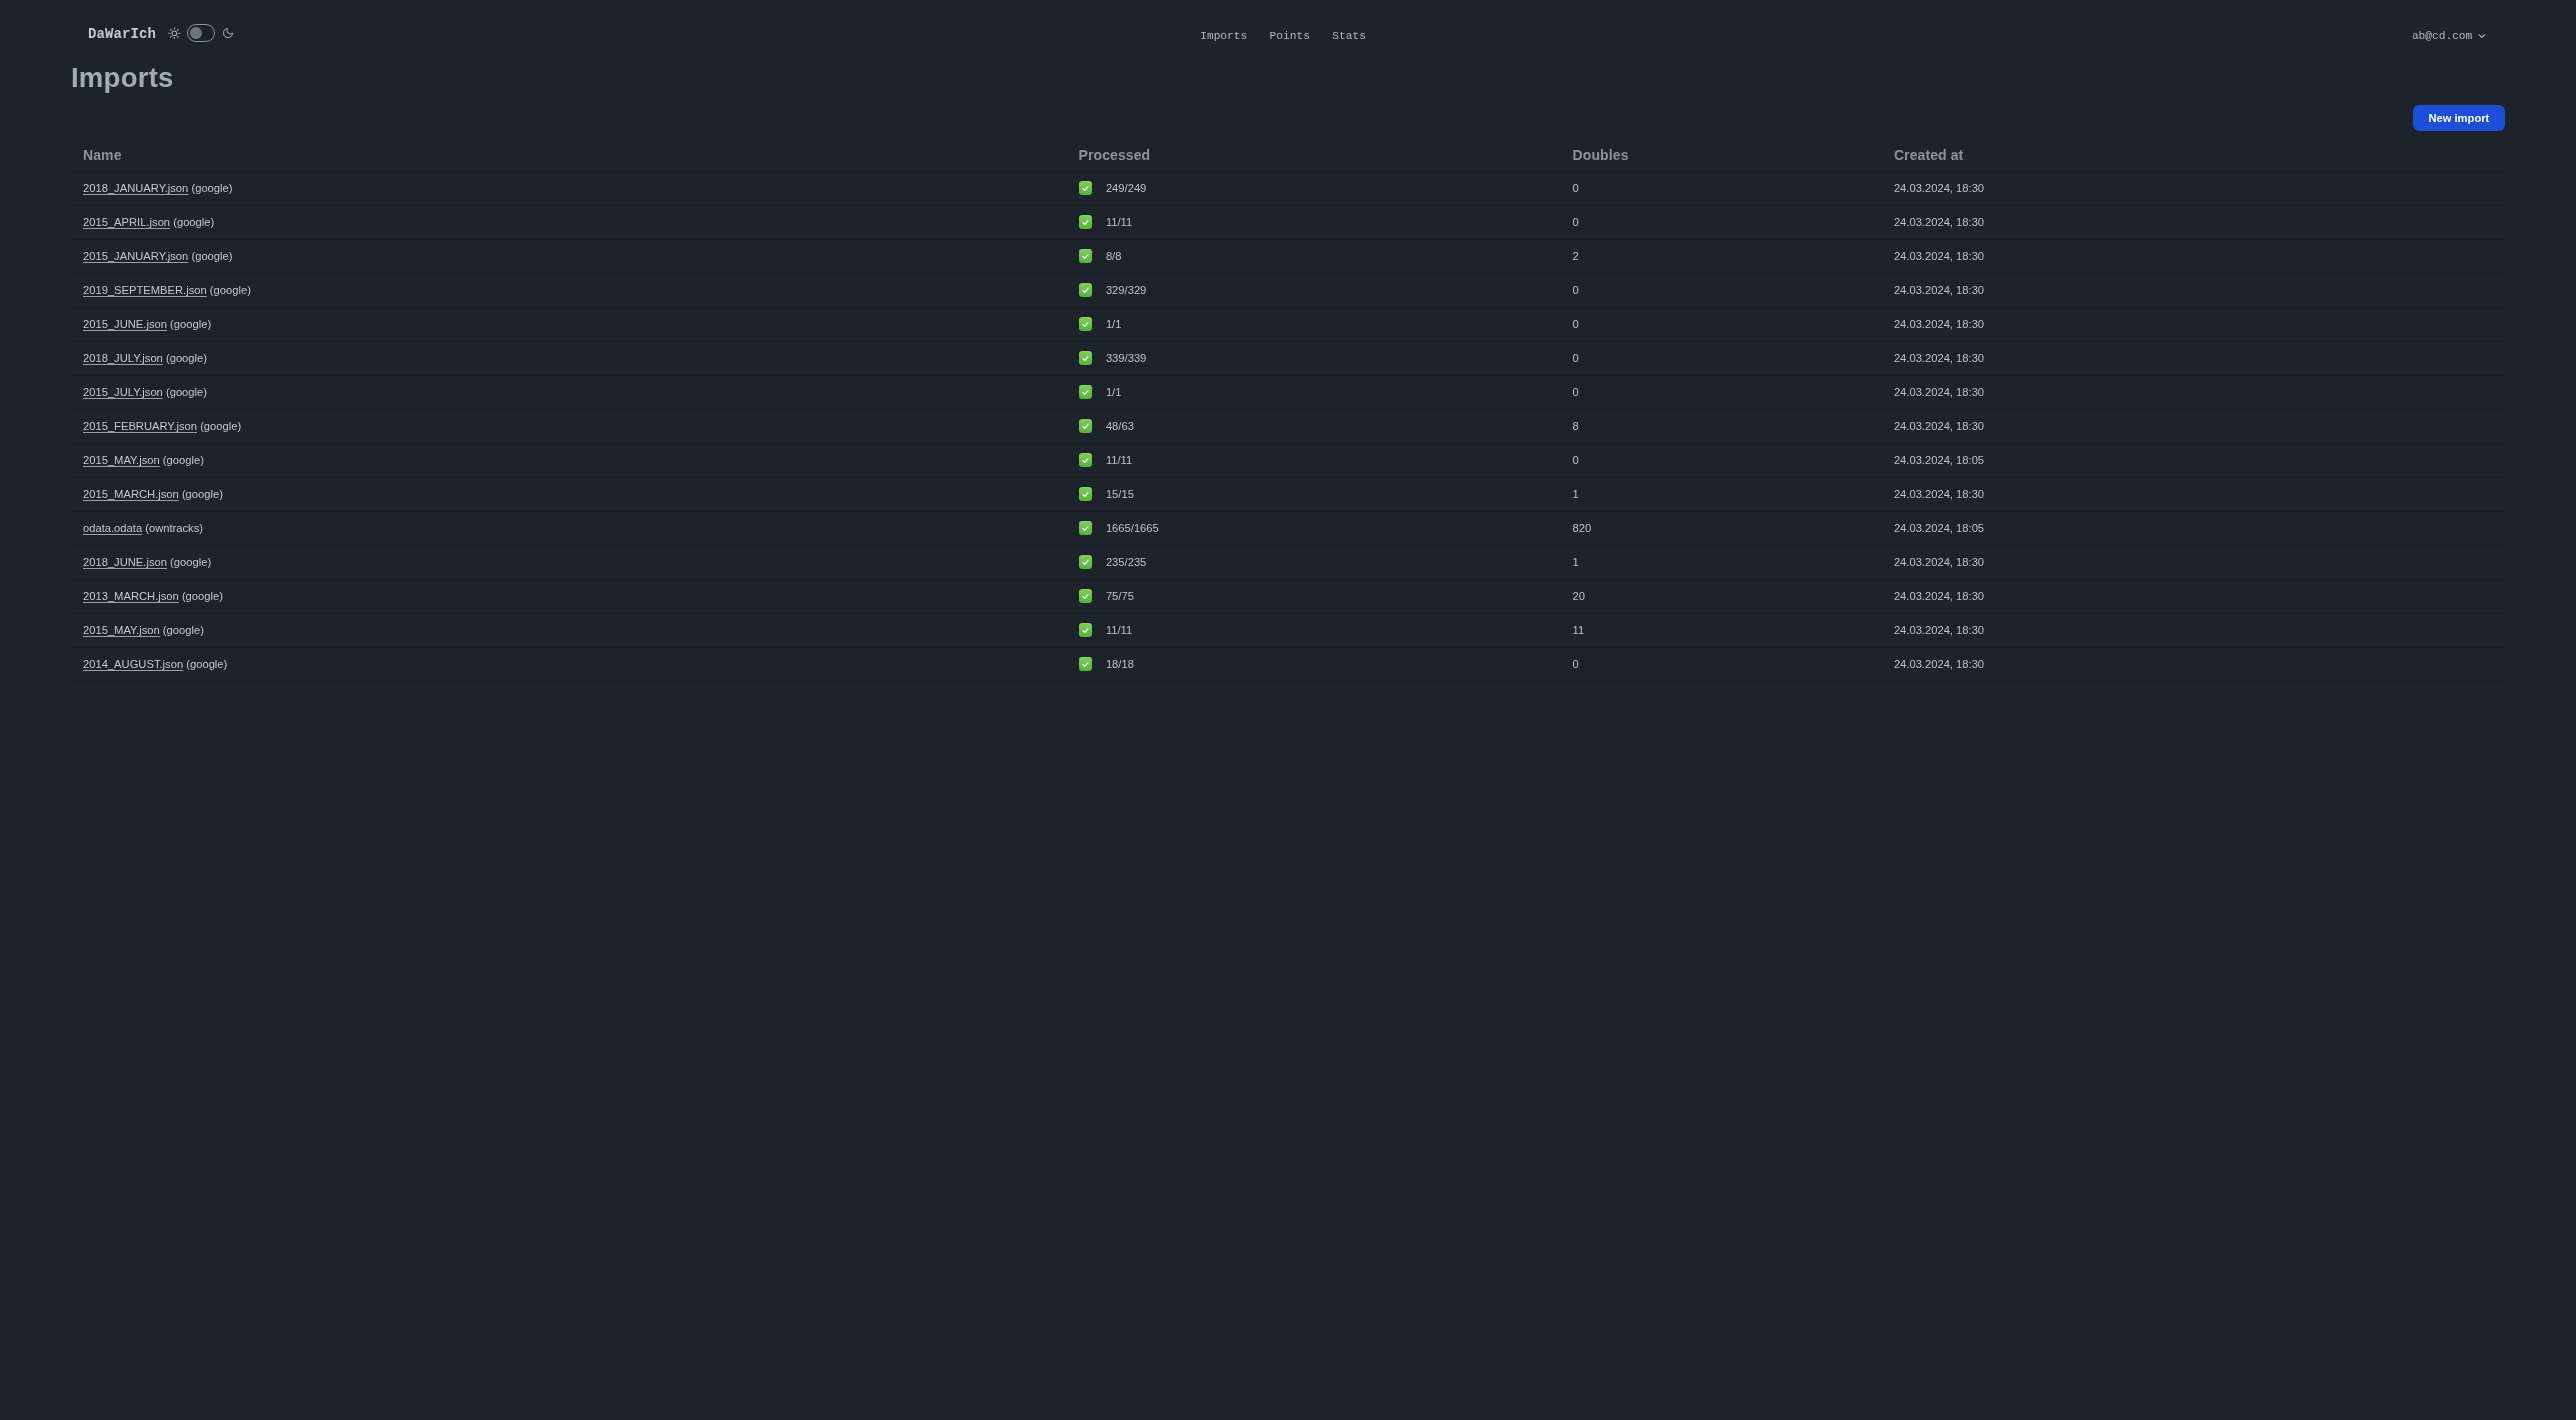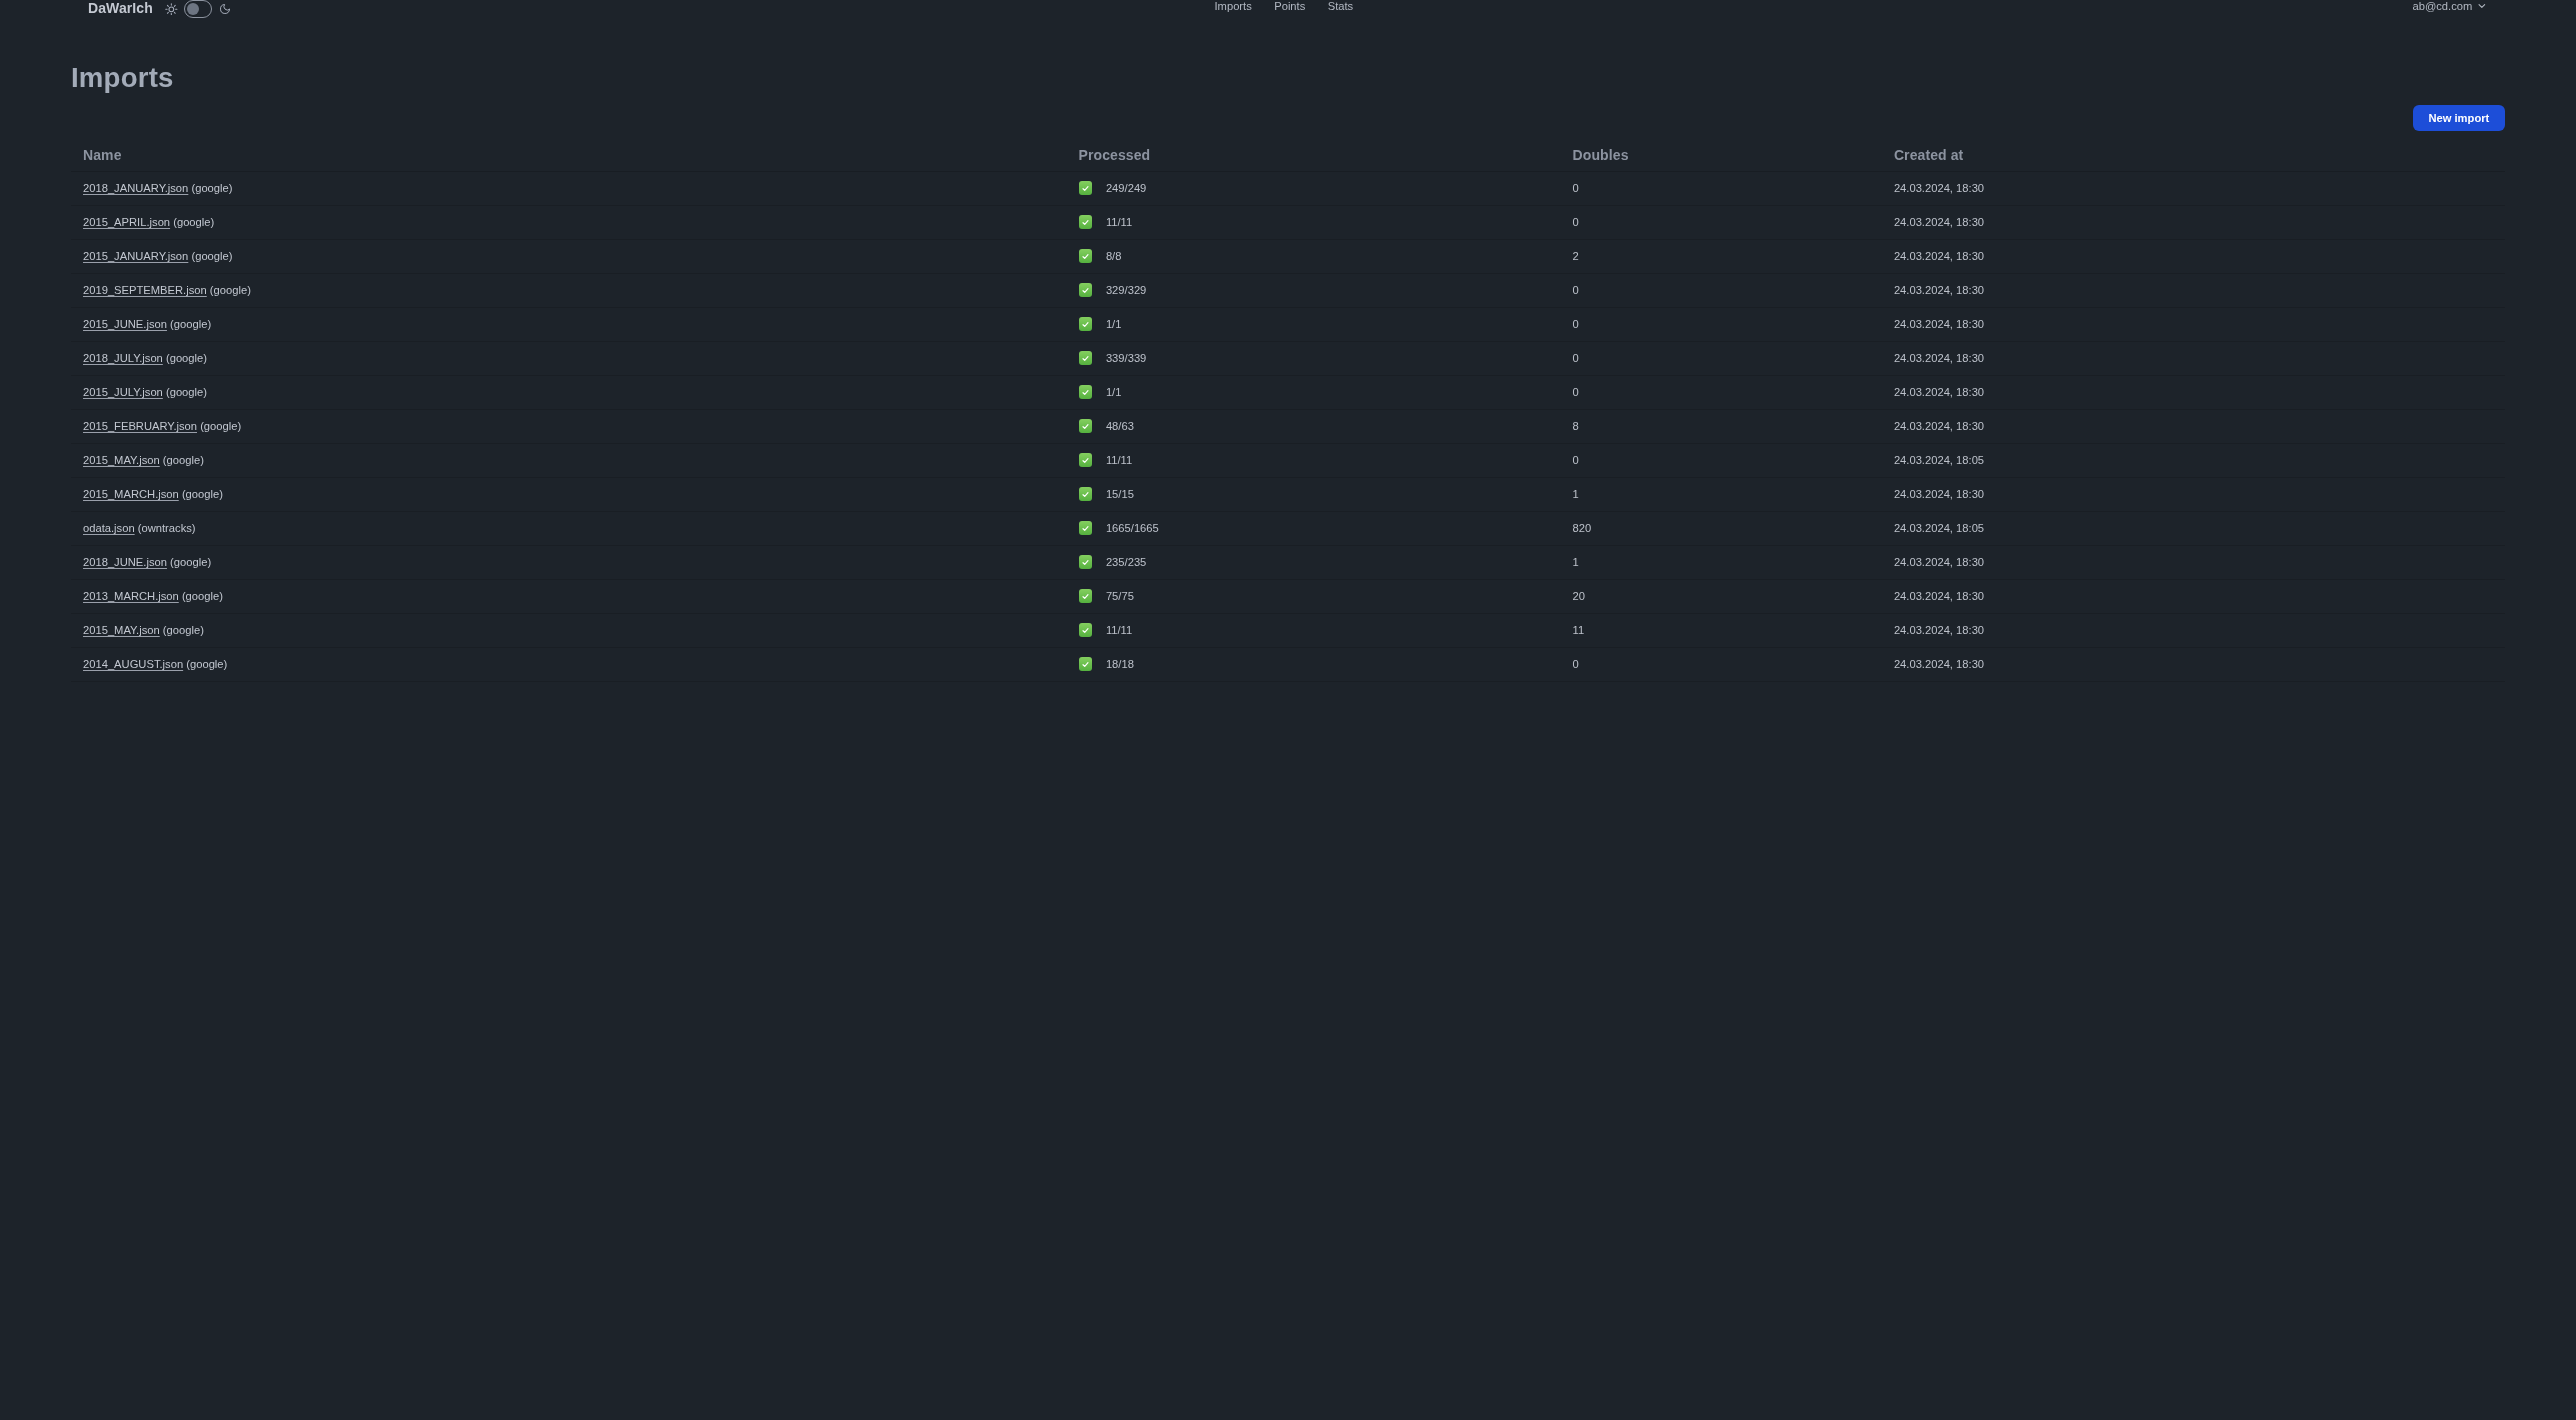--- a/index.html
+++ b/index.html
@@ -15,23 +15,24 @@
     height: 710px;
     overflow: hidden;
     background: #1d232a;
     position: relative;
   }
 
   
   .navbar {
     height: 42px;
     display: flex;
-    align-items: flex-start;
+    align-items: flex-end;
     padding: 0 89px 0 88px;
     position: relative;
+    font-family: Liberation Mono, monospace;
   }
   .brand {
     font-size: 14px;
     font-weight: 700;
     color: #c4c9d2;
     letter-spacing: 0.1px;
     cursor: pointer;
   }
   .theme-control {
     display: flex;
@@ -419,21 +420,21 @@
         </span>
         <span>15/15</span>
       </span>
     </td>
     <td>1</td>
     <td>24.03.2024, 18:30</td>
   </tr>
 
   <tr>
     <td>
-      <a class="file-link">odata.json</a>
+      <a class="file-link">odata.odata</a>
       <span class="file-source"> (owntracks)</span>
     </td>
     <td>
       <span class="proc-wrap">
         <span class="check-badge">
           <svg width="9" height="9" viewBox="0 0 20 20" fill="none" stroke="#ffffff" stroke-width="2.6" stroke-linecap="round" stroke-linejoin="round">
             <path d="M4.5 10.5 L8.3 14.2 L15.5 5.8"></path>
           </svg>
         </span>
         <span>1665/1665</span>

